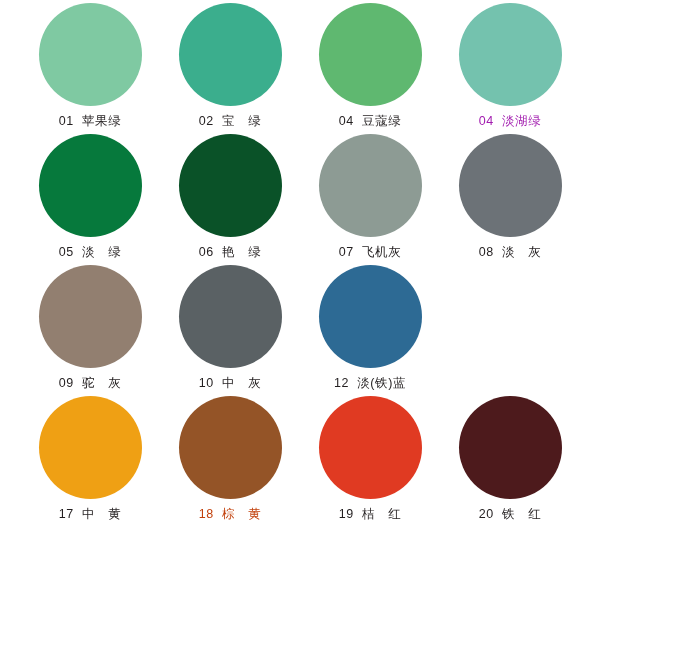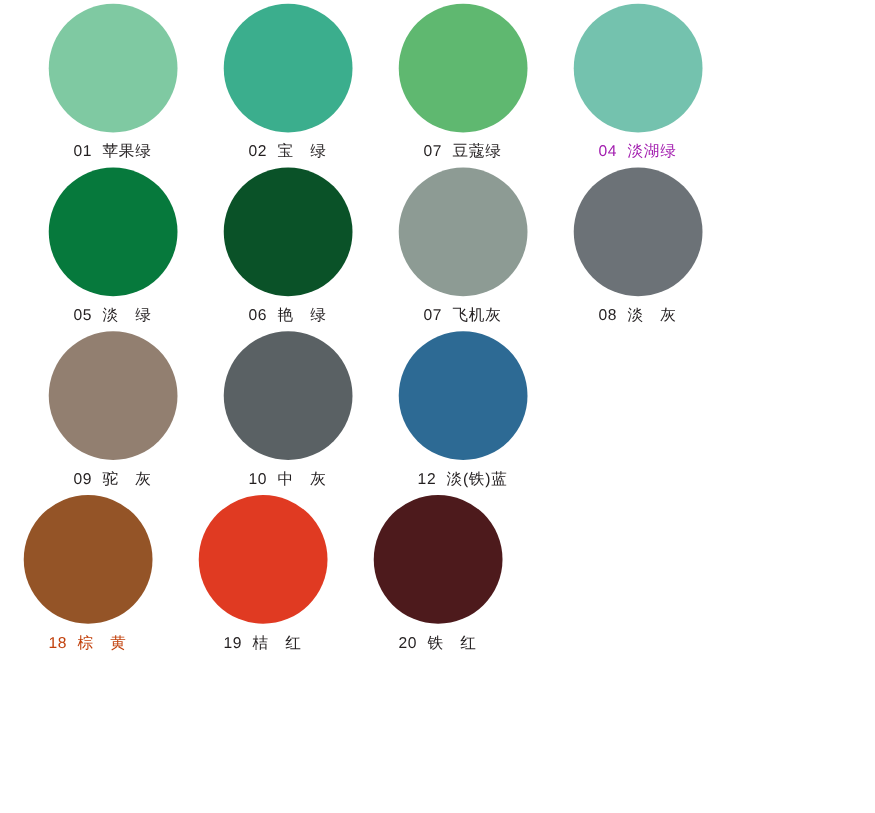--- a/index.html
+++ b/index.html
@@ -65,21 +65,21 @@
     <div class="swatch-cell row-lead">
       <span class="swatch-circle" style="background-color: rgb(127, 201, 162);"></span>
       <span class="swatch-label" style="color: rgb(35, 31, 32);">01  苹果绿</span>
     </div>
     <div class="swatch-cell">
       <span class="swatch-circle" style="background-color: rgb(59, 174, 141);"></span>
       <span class="swatch-label" style="color: rgb(35, 31, 32);">02  宝　绿</span>
     </div>
     <div class="swatch-cell">
       <span class="swatch-circle" style="background-color: rgb(95, 184, 112);"></span>
-      <span class="swatch-label" style="color: rgb(35, 31, 32);">07  豆蔻绿</span>
+      <span class="swatch-label" style="color: rgb(35, 31, 32);">04  豆蔻绿</span>
     </div>
     <div class="swatch-cell">
       <span class="swatch-circle" style="background-color: rgb(116, 194, 174);"></span>
       <span class="swatch-label" style="color: #a21caf;">04  淡湖绿</span>
     </div>
   </div>
 
   <div class="swatch-row">
     <div class="swatch-cell row-lead">
       <span class="swatch-circle" style="background-color: rgb(6, 121, 60);"></span>
@@ -109,20 +109,24 @@
       <span class="swatch-label" style="color: rgb(35, 31, 32);">10  中　灰</span>
     </div>
     <div class="swatch-cell">
       <span class="swatch-circle" style="background-color: rgb(45, 106, 148);"></span>
       <span class="swatch-label" style="color: rgb(35, 31, 32);">12  淡(铁)蓝</span>
     </div>
   </div>
 
 
   <div class="swatch-row">
+    <div class="swatch-cell row-lead">
+      <span class="swatch-circle" style="background-color: rgb(239, 160, 20);"></span>
+      <span class="swatch-label" style="color: rgb(35, 31, 32);">17  中　黄</span>
+    </div>
     <div class="swatch-cell">
       <span class="swatch-circle" style="background-color: rgb(148, 84, 39);"></span>
       <span class="swatch-label" style="color: #c2410c;">18  棕　黄</span>
     </div>
     <div class="swatch-cell">
       <span class="swatch-circle" style="background-color: rgb(224, 58, 34);"></span>
       <span class="swatch-label" style="color: rgb(35, 31, 32);">19  桔　红</span>
     </div>
     <div class="swatch-cell">
       <span class="swatch-circle" style="background-color: rgb(77, 26, 28);"></span>

